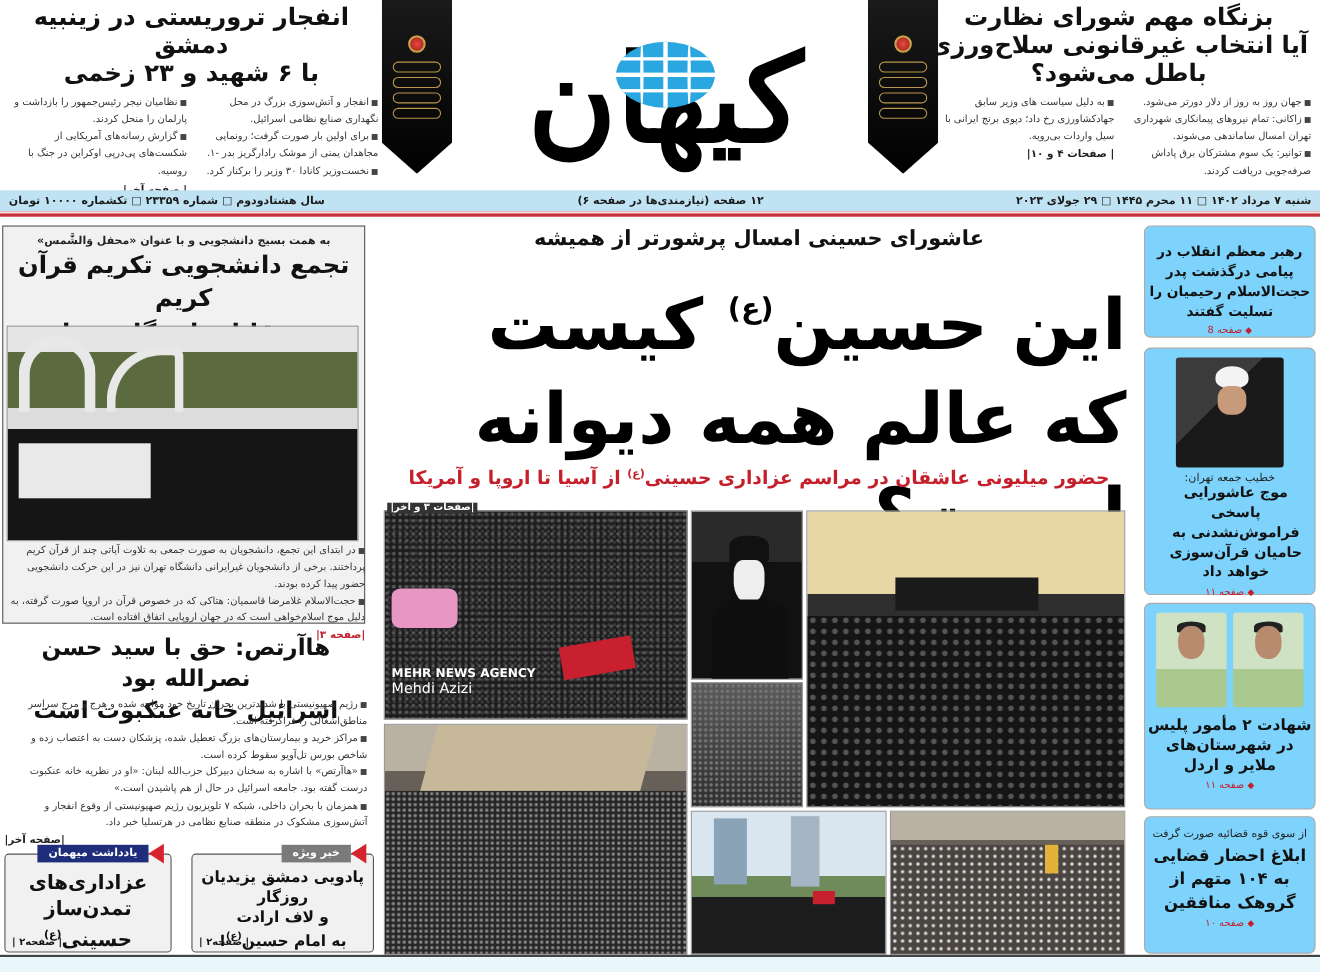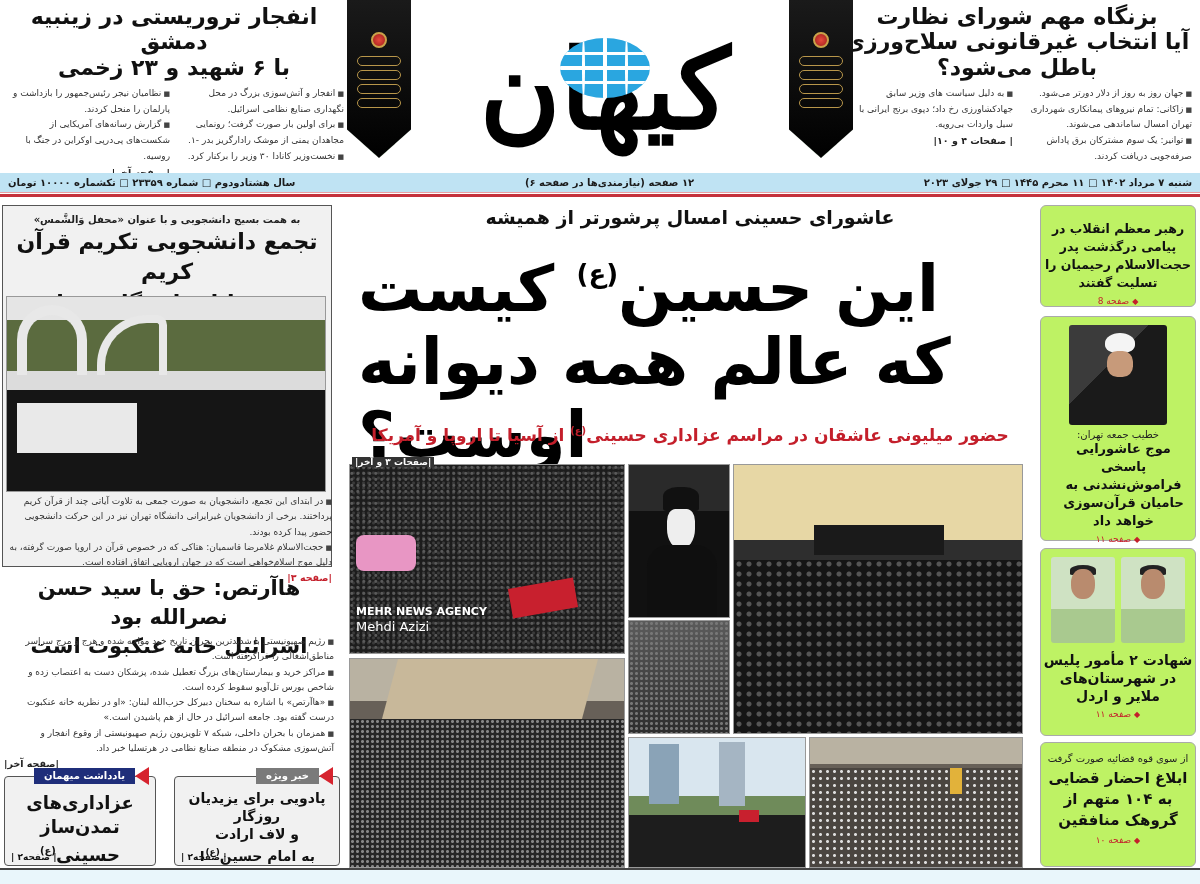--- a/index.html
+++ b/index.html
@@ -64,22 +64,22 @@
     top: 173px; left: 0; width: 1200px; height: 19px;
     background: #bfe3f3; display: flex; justify-content: space-between;
     align-items: center; padding: 0 8px; font-size: 10px; font-weight: bold; color: #1a1a1a;
   }
   .redline { left: 0; width: 1200px; height: 3px; background: #c5313b; }
   .redline.thin { height: 1px; background: #e7a0a4; }
 
   
   .kicker { top: 206px; left: 345px; width: 690px; text-align: center; font-size: 19px; font-weight: bold; color: #111; }
   .main-headline {
-    top: 238px; left: 358px; width: 690px; text-align: left;
-    font-size: 64px; font-weight: 900; line-height: 73px; color: #000;
+    top: 238px; left: 334px; width: 690px; text-align: right;
+    font-size: 64px; font-weight: 900; line-height: 86px; color: #000;
     font-family: "DejaVu Sans", sans-serif; letter-spacing: -1px;
   }
   .main-headline sup { font-size: 26px; vertical-align: 28px; }
   .subhead-red {
     top: 425px; left: 345px; width: 690px; text-align: center;
     font-size: 17px; font-weight: bold; color: #c41f2b;
   }
   .subhead-red sup { font-size: 10px; }
   .photo-ref { top: 457px; left: 352px; font-size: 9px; font-weight: bold; color: #fff; background:#333; padding:0 3px; }
 
@@ -113,21 +113,21 @@
   .tag-label { position:absolute; top: -9px; height: 16px; padding: 0 10px; font-size: 10px; color:#fff; font-weight:bold; line-height: 16px; }
   .tag-label .arrow { position:absolute; right:-14px; top:-1px; width: 0; height: 0;
      border-top: 9px solid transparent; border-bottom: 9px solid transparent; border-right: 14px solid #d6232e; }
   .guest { top: 776px; left: 4px; width: 152px; height: 90px; }
   .special { top: 776px; left: 174px; width: 166px; height: 90px; }
   .tag-box .hl { text-align:center; font-weight:bold; font-size: 18px; line-height: 24px; margin-top: 14px; }
   .tag-box.special .hl { font-size: 14px; line-height: 18px; margin-top: 12px; }
   .tag-box .ref { position:absolute; bottom: 3px; left: 6px; font-size: 9px; font-weight:bold; }
 
   
-  .rbox { left: 1040px; width: 156px; border: 1px solid #aaa; background: #bef264; border-radius: 6px; text-align:center; }
+  .rbox { left: 1040px; width: 156px; border: 1px solid #aaa; background: #7dd3fc; border-radius: 6px; text-align:center; }
   .rbox .hl { font-weight:bold; font-size: 12.5px; line-height: 18px; color:#111; }
   .rbox .ref { font-size: 9px; color:#c41f2b; margin-top: 4px; }
   .rbox .ref::before { content: "\25C6"; margin-left: 3px; font-size: 8px; }
   .rbox .kick { font-size: 10px; color:#222; margin-top: 4px; }
   .r1 { top: 205px; height: 102px; padding-top: 14px; }
   .r2 { top: 316px; height: 225px; }
   .r3 { top: 548px; height: 188px; }
   .r4 { top: 742px; height: 125px; padding-top: 6px; }
   .cleric-photo { margin: 8px auto 0; width: 98px; height: 100px;
      background: linear-gradient(135deg, #3b3b3b 0 40%, #1a1a1a 40%); border-radius:3px; position:relative; }
@@ -321,21 +321,21 @@
   <div class="bullet-item">«هاآرتص» با اشاره به سخنان دبیرکل حزب‌الله لبنان: «او در نظریه خانه عنکبوت درست گفته بود. جامعه اسرائیل در حال از هم پاشیدن است.»</div>
   <div class="bullet-item">همزمان با بحران داخلی، شبکه ۷ تلویزیون رژیم صهیونیستی از وقوع انفجار و آتش‌سوزی مشکوک در منطقه صنایع نظامی در هرتسلیا خبر داد.</div>
   <div class="page-ref" style="text-align:left;">|صفحه آخر|</div>
 </div>
 
 <div class="abs tag-box special">
   <div class="tag-label" style="right:20px;background:#7a7a7a;">
     <span>خبر ویژه</span><span class="arrow"></span>
   </div>
   <div class="hl">
-    <div>پادویی برای یزیدیان روزگار</div>
+    <div>پادویی دمشق یزیدیان روزگار</div>
     <div>و لاف ارادت</div>
     <div><span>به امام حسین</span><sup style="font-size:9px;">(ع)</sup><span>!</span></div>
   </div>
   <div class="ref">| صفحه۲ |</div>
 </div>
 
 <div class="abs tag-box guest">
   <div class="tag-label" style="right:20px;background:#1f2e7a;">
     <span>یادداشت میهمان</span><span class="arrow"></span>
   </div>

